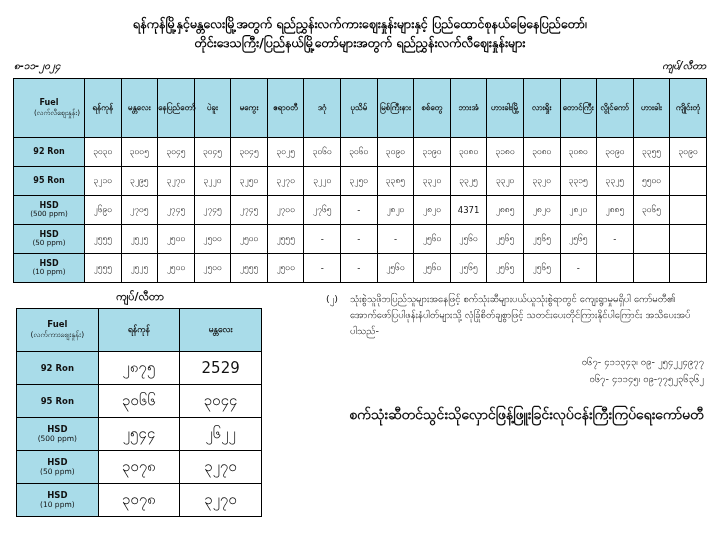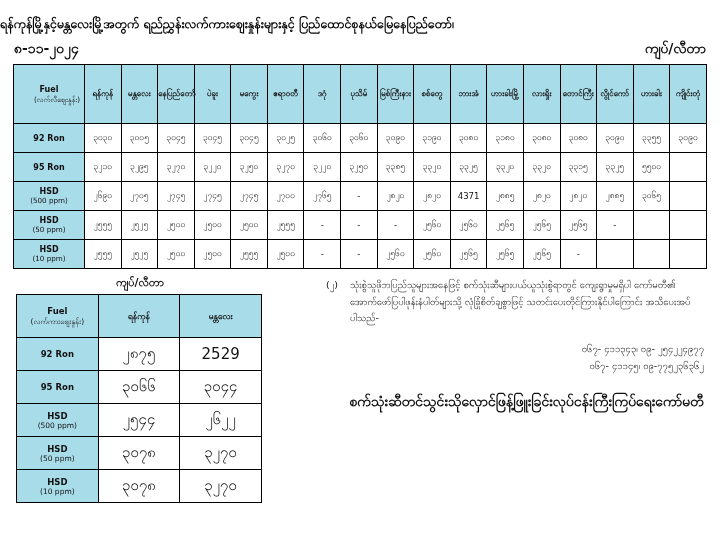--- a/index.html
+++ b/index.html
@@ -7,36 +7,38 @@
     width:720px;height:557px;
     background:#ffffff;
     font-family:"DejaVu Sans","Liberation Sans",sans-serif;
     color:#111;
     position:relative;
     overflow:hidden;
   }
   .page{position:relative;width:720px;height:557px;}
 
   .title-block{
+    text-align:center;
     padding-top:14px;
     line-height:1.55;
   }
   .title-line{
     font-size:12.5px;
     font-weight:bold;
     color:#000;
   }
 
   .daterow{
     display:flex;
     justify-content:space-between;
     align-items:flex-end;
     padding:6px 14px 4px 14px;
-    font-size:14px;
-    font-weight:bold;
+    font-size:10px;
+    font-weight:bold;
+    font-style:italic;
   }
 
   table{border-collapse:collapse;}
 
   
   .main-table{
     margin:0 auto;
     width:694px;
     table-layout:fixed;
   }
@@ -139,20 +141,21 @@
     font-weight:bold;
   }
 </style>
 </head>
 <body>
 
 <div class="page">
 
   <div class="title-block">
     <div class="title-line">ရန်ကုန်မြို့နှင့်မန္တလေးမြို့အတွက် ရည်ညွှန်းလက်ကားဈေးနှုန်းများနှင့် ပြည်ထောင်စုနယ်မြေနေပြည်တော်၊</div>
+    <div class="title-line">တိုင်းဒေသကြီး/ပြည်နယ်မြို့တော်များအတွက် ရည်ညွှန်းလက်လီဈေးနှုန်းများ</div>
   </div>
 
   <div class="daterow">
     <div>၈-၁၁-၂၀၂၄</div>
     <div>ကျပ်/လီတာ</div>
   </div>
 
   <table class="main-table">
     <thead>
       <tr>

